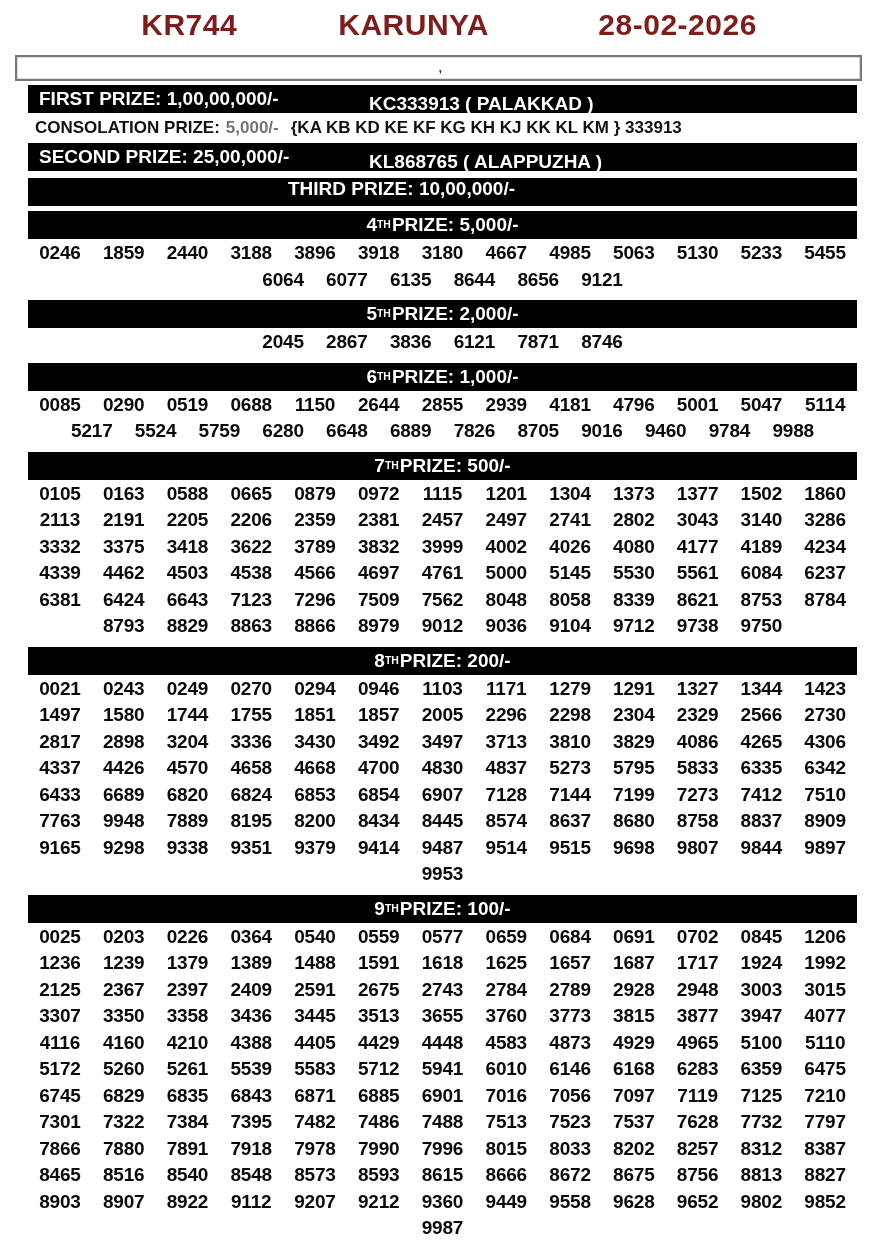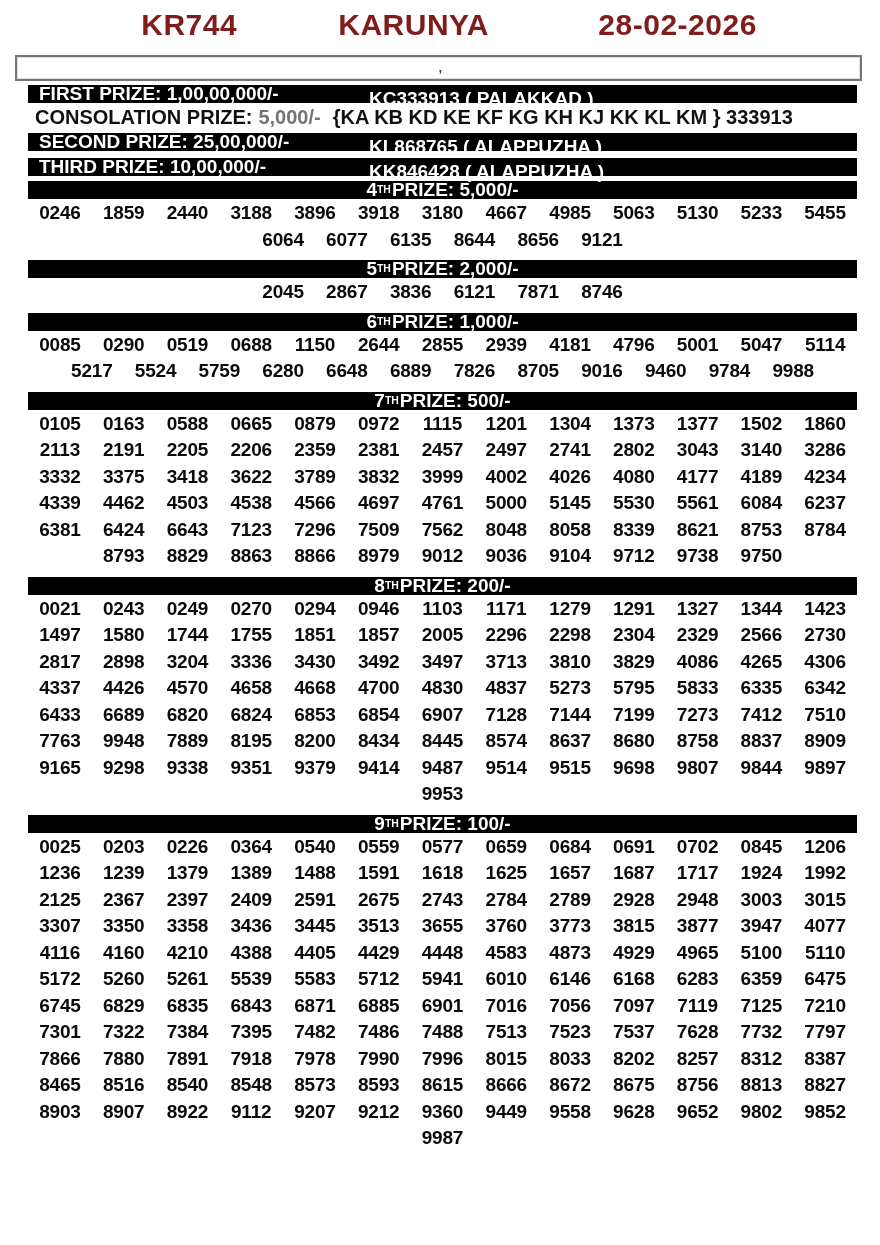--- a/index.html
+++ b/index.html
@@ -38,36 +38,36 @@
   }
 
   .content { margin: 0 23px 0 28px; }
 
   
   .bar {
     background: #000;
     color: #fff;
     font-weight: 700;
     font-size: 19px;
-    height: 18px;
+    height: 28px;
     display: flex;
     align-items: center;
     white-space: nowrap;
   }
   .bar.split { margin-top: 5px; }
   .bar .lbl { padding-left: 11px; width: 320px; flex: 0 0 320px; }
   .bar .win { padding-left: 10px; margin-top: 10px; }
   .bar.center { justify-content: center; margin-top: 5px; }
   .bar sup { font-size: 0.55em; vertical-align: super; line-height: 0; margin-right: 1px; }
 
   
   .consolation {
     margin-top: 4px;
     padding-left: 7px;
-    font-size: 20px;
+    font-size: 17px;
     font-weight: 700;
     color: #111;
     height: 21px;
     display: flex;
     align-items: center;
     white-space: nowrap;
   }
   .consolation .amount { color: #737373; margin-left: 6px; }
   .consolation .series { margin-left: 12px; }
 
@@ -115,21 +115,21 @@
       <span>CONSOLATION PRIZE:</span>
       <span class="amount">5,000/-</span>
       <span class="series">{KA KB KD KE KF KG KH KJ KK KL KM } 333913</span>
     </div>
 
     <div class="bar split">
       <span class="lbl">SECOND PRIZE: 25,00,000/-</span>
       <span class="win">KL868765 ( ALAPPUZHA )</span>
     </div>
 
-    <div class="bar split" style="margin-top:7px;">
+    <div class="bar split" style="margin-top:7px;flex-direction:column;">
       <span class="lbl">THIRD PRIZE: 10,00,000/-</span>
       <span class="win">KK846428 ( ALAPPUZHA )</span>
     </div>
 
     <div class="bar center">
       <span>4</span>
         <sup>TH</sup>
         <span> PRIZE: 5,000/-</span>
     </div>
     <div class="numbers">

